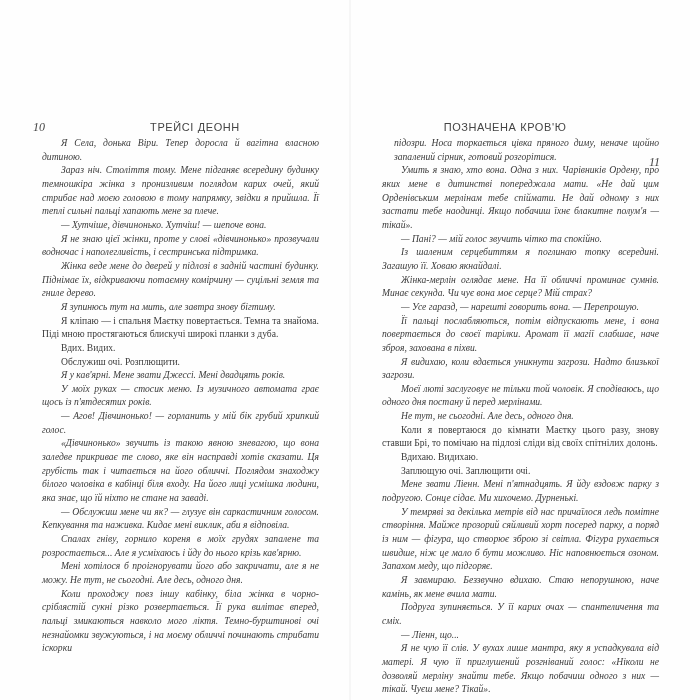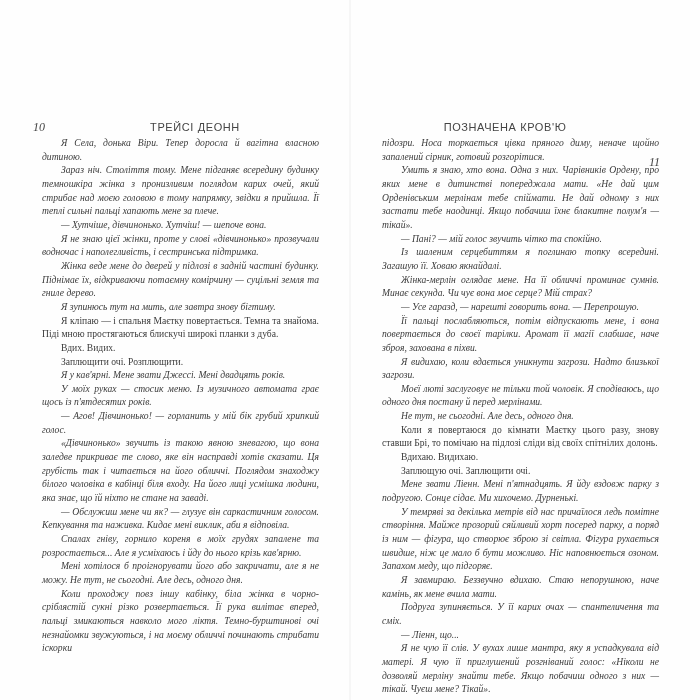--- a/index.html
+++ b/index.html
@@ -16,21 +16,21 @@
   .rh-title { position:absolute; top:1px; left:0; right:0; text-align:center;
               font-family:"Liberation Sans","DejaVu Sans",sans-serif; font-size:11px;
               letter-spacing:0.6px; color:#444; }
   .left .rh-title { left:40px; right:0; }
   .right .rh-title { left:0; right:40px; }
   .textblock { position:absolute; top:136px; width:277px; font-size:9.6px; line-height:13.65px;
                text-align:justify; hyphens:manual; }
   .left .textblock { left:42px; }
   .right .textblock { left:32px; }
   .textblock p { margin:0; text-indent:19px; }
-  .textblock p.noindent { text-indent:0; }
+  .textblock p.noindent { text-indent:0;margin-left:12px; }
   .textblock p.it { font-style:italic; }
   .gutter { position:absolute; left:349px; top:0; width:2px; height:700px;
             background:linear-gradient(to right, #fafafa, #f2f2f2, #fafafa); }
 </style>
 </head>
 <body>
 
 <div class="spread">
 
   <div class="page left">
@@ -40,21 +40,21 @@
     </div>
     <div class="textblock" id="left-text">
         <p class="it">Я Села, донька Віри. Тепер доросла й вагітна власною дитиною.</p>
         <p class="it">Зараз ніч. Століття тому. Мене підганяє всередину будинку темношкіра жінка з пронизливим поглядом карих очей, який стрибає над моєю головою в тому напрямку, звідки я прийшла. Її теплі сильні пальці хапають мене за плече.</p>
         <p class="it">— Хутчіше, дівчинонько. Хутчіш! — шепоче вона.</p>
         <p class="it">Я не знаю цієї жінки, проте у слові «дівчинонько» прозвучали водночас і наполегливість, і сестринська підтримка.</p>
         <p class="it">Жінка веде мене до дверей у підлозі в задній частині будинку. Піднімає їх, відкриваючи потаємну комірчину — суцільні земля та гниле дерево.</p>
         <p class="it">Я зупинюсь тут на мить, але завтра знову бігтиму.</p>
         <p>Я кліпаю — і спальня Маєтку повертається. Темна та знайома. Піді мною простягаються блискучі широкі планки з дуба.</p>
         <p>Вдих. Видих.</p>
-        <p>Заплющити очі. Розплющити.</p>
+        <p>Обслужиш очі. Розплющити.</p>
         <p class="it">Я у кав'ярні. Мене звати Джессі. Мені двадцять років.</p>
         <p class="it">У моїх руках — стосик меню. Із музичного автомата грає щось із п'ятдесятих років.</p>
         <p class="it">— Агов! Дівчинонько! — горланить у мій бік грубий хрипкий голос.</p>
         <p class="it">«Дівчинонько» звучить із такою явною зневагою, що вона заледве прикриває те слово, яке він насправді хотів сказати. Ця грубість так і читається на його обличчі. Поглядом знаходжу білого чоловіка в кабінці біля входу. На його лиці усмішка людини, яка знає, що їй ніхто не стане на заваді.</p>
         <p class="it">— Обслужиш мене чи як? — глузує він саркастичним голосом. Кепкування та наживка. Кидає мені виклик, аби я відповіла.</p>
         <p class="it">Спалах гніву, горнило кореня в моїх грудях запалене та розростається... Але я усміхаюсь і йду до нього крізь кав'ярню.</p>
         <p class="it">Мені хотілося б проігнорувати його або закричати, але я не можу. Не тут, не сьогодні. Але десь, одного дня.</p>
         <p class="it">Коли проходжу повз іншу кабінку, біла жінка в чорно-сріблястій сукні різко розвертається. Її рука вилітає вперед, пальці змикаються навколо мого ліктя. Темно-бурштинові очі незнайомки звужуються, і на моєму обличчі починають стрибати іскорки</p>
       </div>
   </div>

